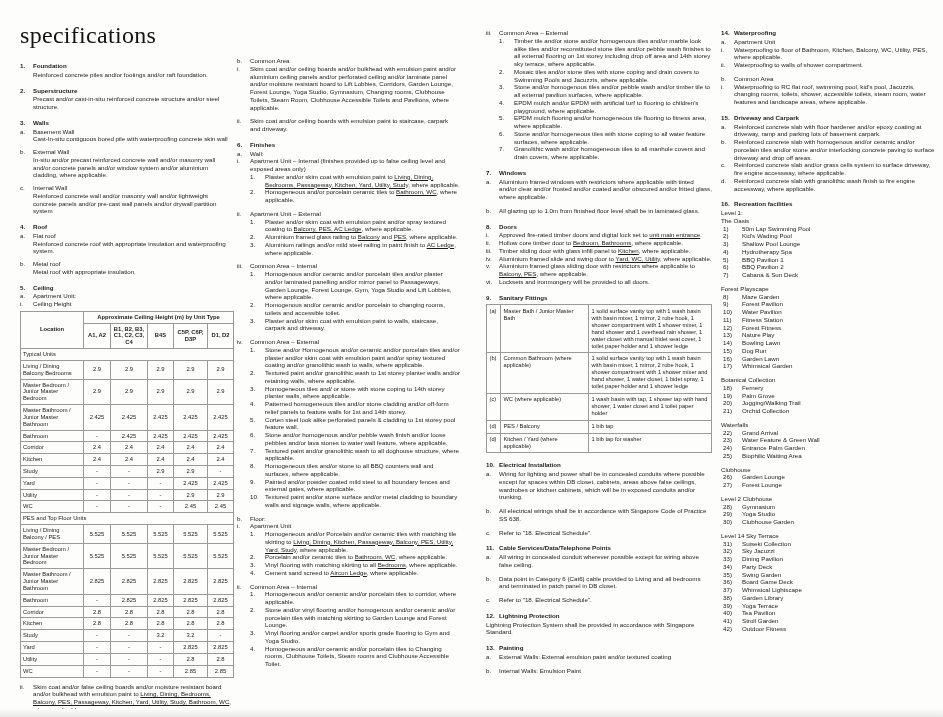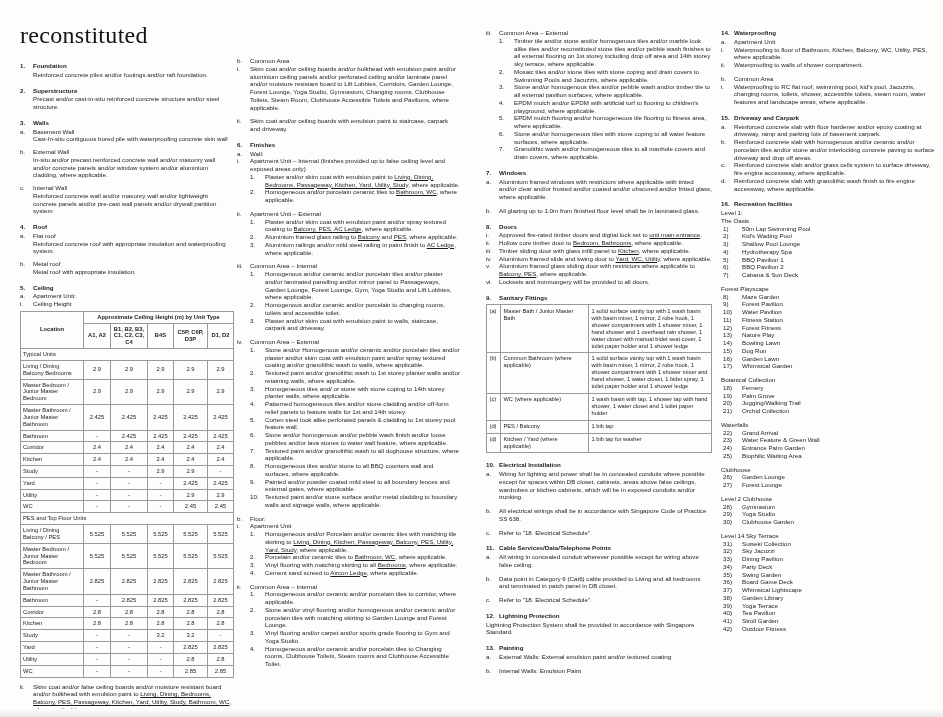--- a/index.html
+++ b/index.html
@@ -35,21 +35,21 @@
   .stable{margin:3px 0 2px 0;font-size:5.7px;line-height:1.22;}
   .stable td{border:1px solid #9a9a9a;padding:2.5px 2.5px;vertical-align:top;text-align:left;}
   .page-edge{position:absolute;left:0;right:0;bottom:0;height:8px;
              background:linear-gradient(#fdfdfc,#e7e7e5);}
 </style>
 </head>
 <body>
 
 <div class="page">
   <div class="col c1">
-    <h1 class="title">reconstituted</h1>
+    <h1 class="title">specifications</h1>
     <div class="blocks">
         <div class="row h">
           <span class="mk">1.</span>
           <span class="tx">Foundation</span>
         </div>
         <div class="para"><span class="tx">Reinforced concrete piles and/or footings and/or raft foundation.</span></div>
         <div class="row h">
           <span class="mk">2.</span>
           <span class="tx">Superstructure</span>
         </div>

